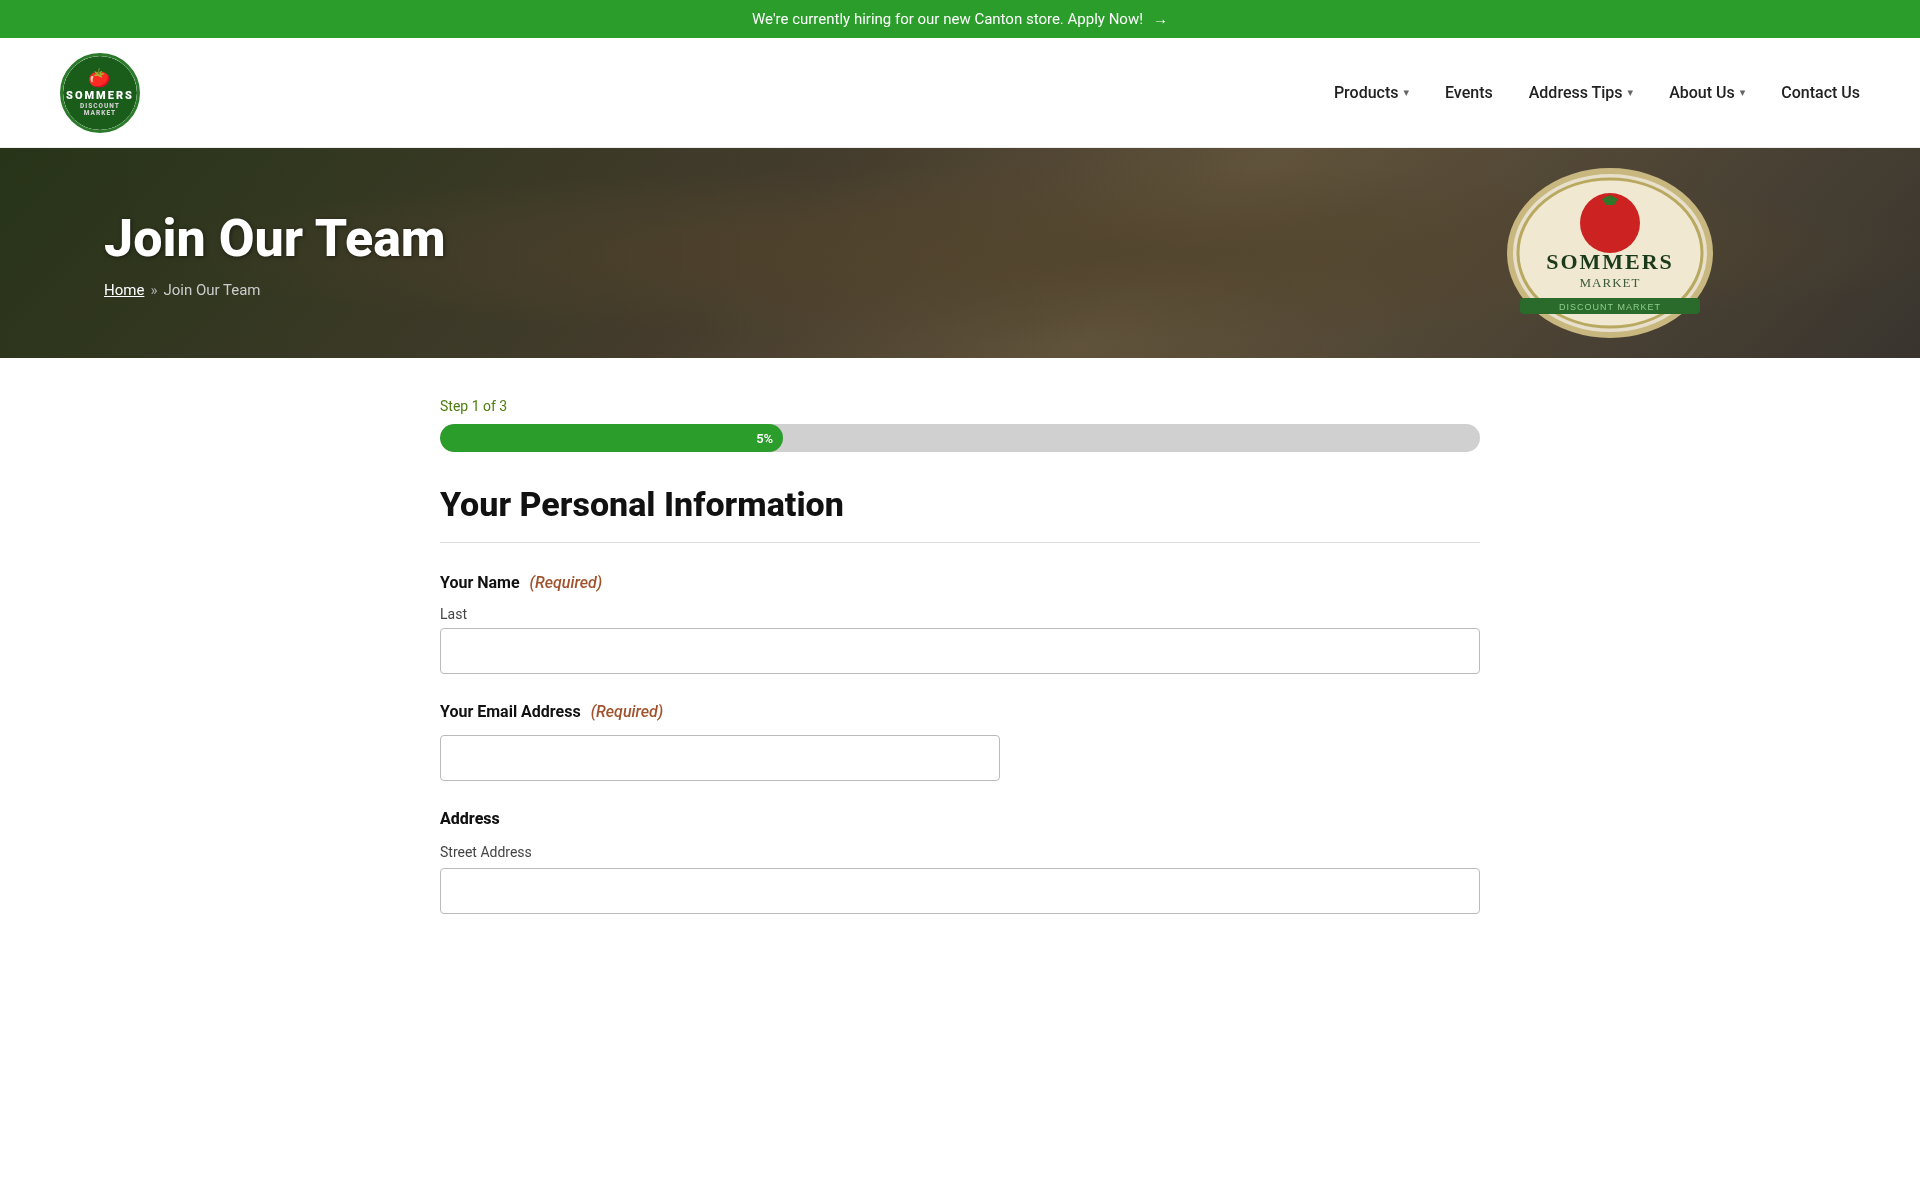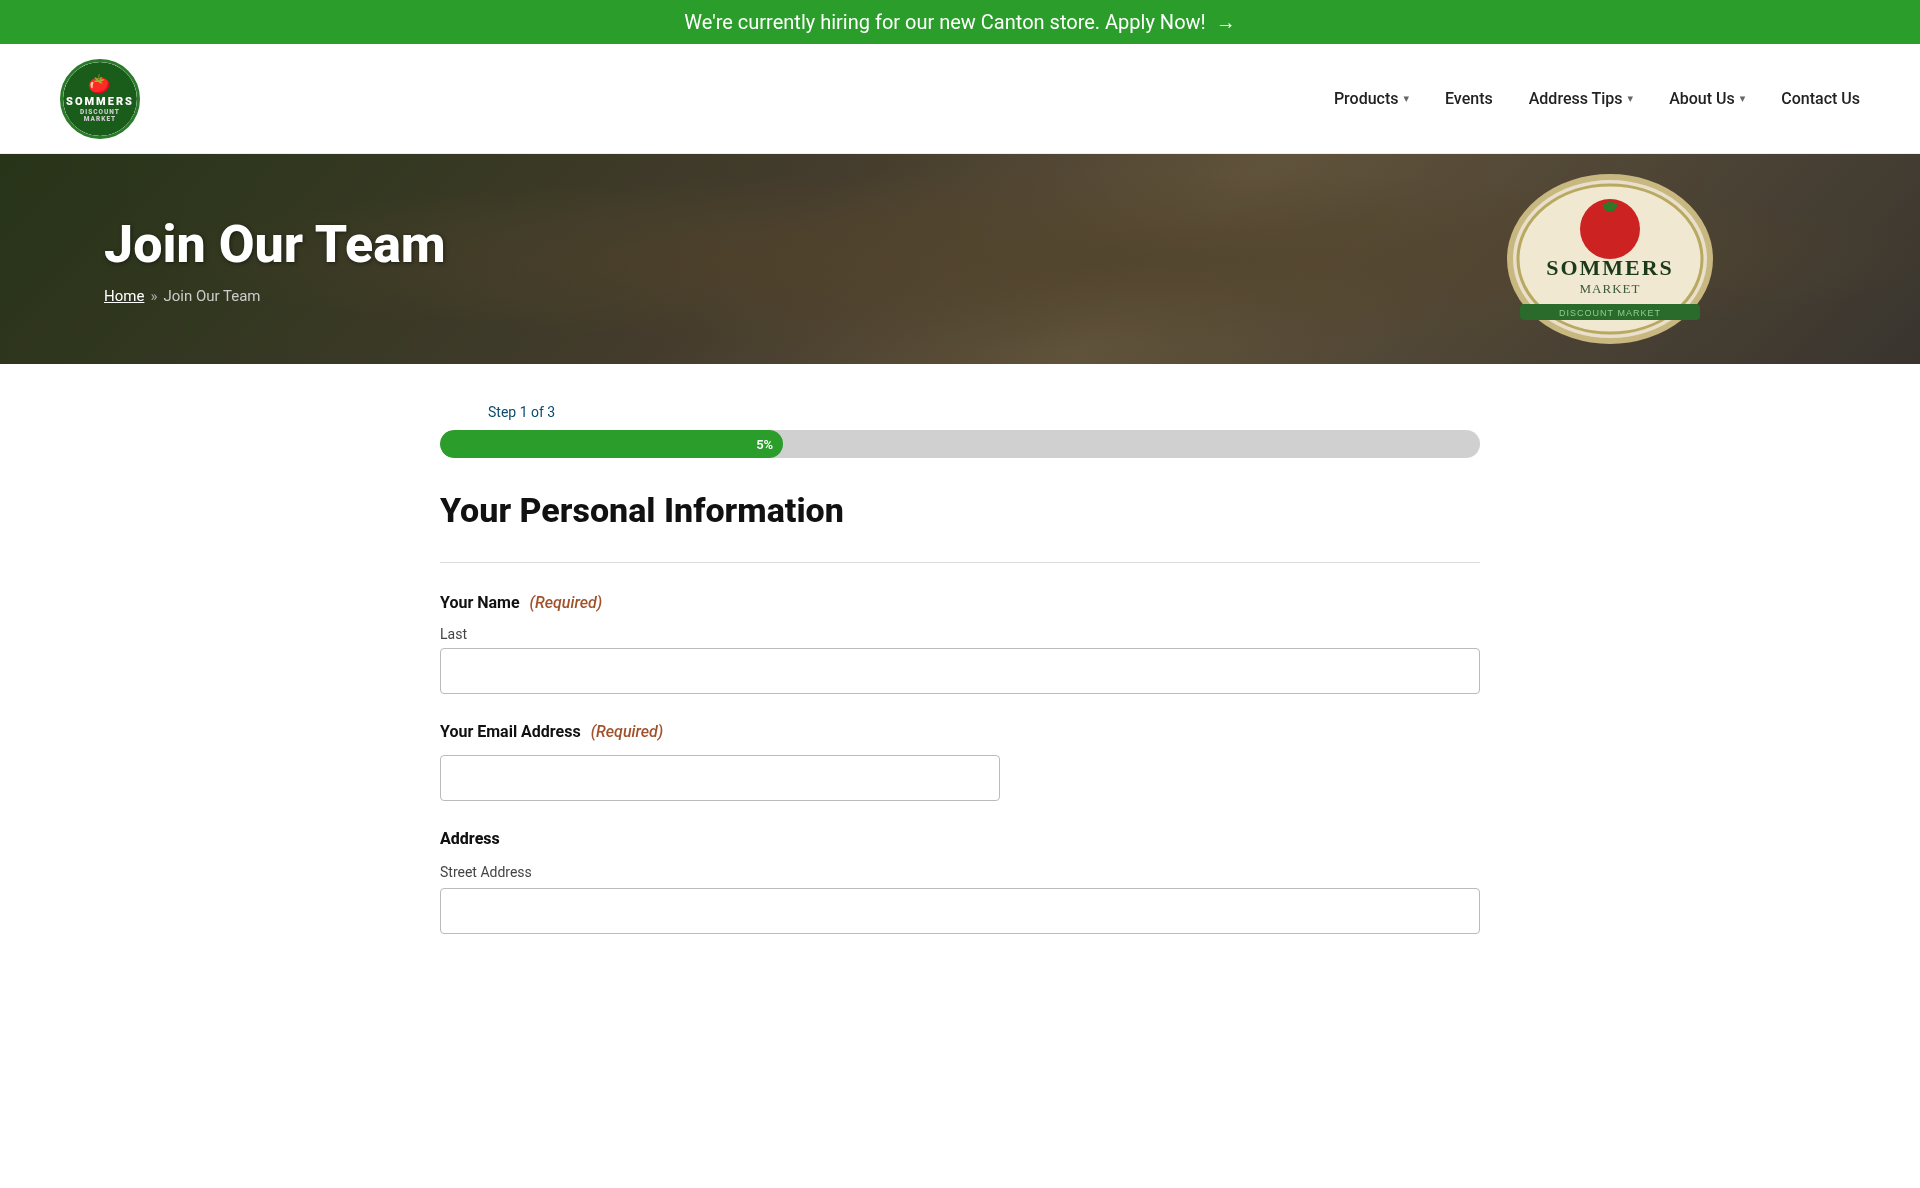--- a/index.html
+++ b/index.html
@@ -4,21 +4,21 @@
   <style>
     * { box-sizing: border-box; margin: 0; padding: 0; }
     body { font-family: -apple-system, BlinkMacSystemFont, 'Segoe UI', Roboto, sans-serif; background: #fff; color: #222; }
 
     
     .top-banner {
       background: #2a9d2a;
       color: #fff;
       text-align: left;
       padding: 10px 12px;
-      font-size: 20px;
+      font-size: 15px;
       display: flex;
       align-items: center;
       justify-content: center;
       gap: 10px;
     }
     .top-banner a { color: #fff; text-decoration: none; font-weight: 600; }
 
     
     header {
       background: #fff;
@@ -135,23 +135,22 @@
     
     .main-content {
       max-width: 1200px;
       margin: 0 auto;
       padding: 40px 80px 60px;
     }
 
     
     .step-label {
       font-size: 14px;
-      color: #0c4a6e;
+      color: #4d7c0f;
       margin-bottom: 10px;
-      margin-left: 48px;
     }
     .progress-bar-wrap {
       width: 100%;
       background: #d0d0d0;
       border-radius: 20px;
       height: 28px;
       overflow: hidden;
       margin-bottom: 32px;
     }
     .progress-bar-fill {
@@ -166,21 +165,21 @@
       font-size: 13px;
       font-weight: 600;
       transition: width 0.3s;
     }
 
     
     .section-title {
       font-size: 34px;
       font-weight: 800;
       color: #111;
-      margin-bottom: 32px;
+      margin-bottom: 18px;
     }
     .section-divider {
       border: none;
       border-top: 1px solid #ddd;
       margin-bottom: 30px;
     }
 
     
     .field-group { margin-bottom: 28px; }
     .field-label {

